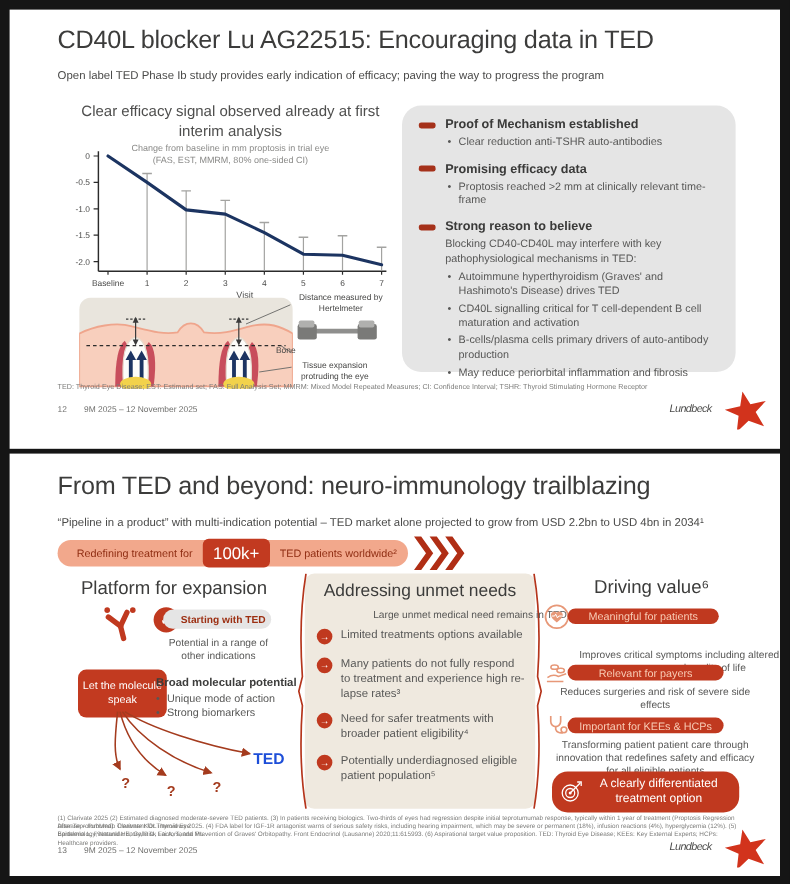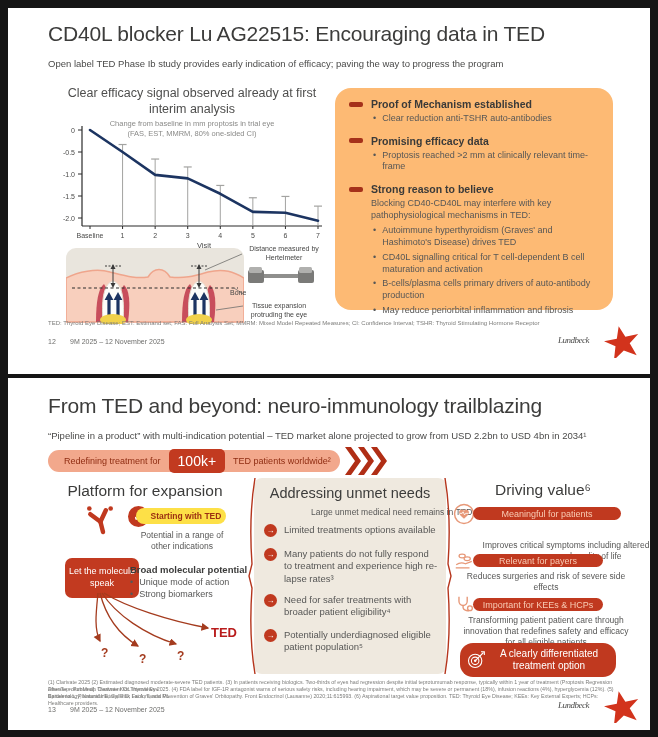--- a/index.html
+++ b/index.html
@@ -7,49 +7,49 @@
        font-family:"Liberation Sans","DejaVu Sans",sans-serif;-webkit-font-smoothing:antialiased;}
   .slide{position:absolute;left:8px;width:642px;background:#ffffff;overflow:hidden;}
   #slide1{top:8px;height:366px;}
   #slide2{top:378px;height:352px;}
   .abs{position:absolute;}
   .slide-title{font-size:21px;color:#3c3c3b;letter-spacing:-0.2px;}
   .slide-sub{font-size:9.5px;color:#4a4a49;}
   
   .chart-title{font-size:12.5px;color:#4e4e4d;text-align:center;line-height:1.25;}
   .chart-caption{font-size:7.5px;color:#8a8a88;text-align:center;line-height:1.3;}
-  .beige-box{background:#fdba74;border-radius:16px;}
+  .beige-box{background:#e5e5e5;border-radius:16px;}
   .sec{margin:0 0 4px 0;}
   .sec-head{display:flex;align-items:center;gap:8px;margin:10px 16px 3px 14px;}
   .dash{width:14px;height:5px;border-radius:2px;background:#a5311a;flex:0 0 auto;}
   .sec-title{font-size:10.5px;font-weight:bold;color:#3a3a39;}
   .sec-intro{font-size:9px;color:#575756;margin:2px 16px 4px 36px;line-height:1.3;}
   .b-row{display:flex;gap:6px;margin:2px 16px 3px 38px;}
   .b-dot{color:#575756;font-size:9px;line-height:1.3;}
   .b-txt{font-size:9px;color:#575756;line-height:1.3;}
   .tiny-note{font-size:6px;color:#7c7c7a;line-height:1.35;}
   .footer-num{font-size:7px;color:#6e6e6c;}
-  .logo-sig{font-family:Liberation Serif, serif;font-style:italic;font-size:9px;color:#4c4c4b;letter-spacing:-0.5px;}
+  .logo-sig{font-family:Liberation Sans, sans-serif;font-style:italic;font-size:9px;color:#4c4c4b;letter-spacing:-0.5px;}
   
   .pill{position:absolute;height:22px;background:#f2a88c;border-radius:12px;display:flex;align-items:center;}
   .pill-txt{font-size:9px;color:#8f2d12;white-space:nowrap;}
   .hl-box{background:#c23a20;color:#ffffff;font-size:14px;border-radius:5px;
           padding:5px 9px;margin:0 8px;white-space:nowrap;line-height:1;}
   .col-head{font-size:15.5px;color:#3c3c3b;text-align:center;}
   .mol-label{font-size:8px;color:#3f3f3e;text-align:center;line-height:1.25;}
   .speak-box{background:#c23a20;border-radius:7px;color:#fff;font-size:9px;text-align:center;
              display:flex;align-items:center;justify-content:center;line-height:1.3;padding:2px;}
   .check-circle{background:#c0391f;border-radius:50%;color:#fff;display:flex;align-items:center;
                 justify-content:center;font-size:13px;border:2px solid #fff;}
-  .start-pill{background:#fde047;border-radius:9px;display:flex;align-items:center;justify-content:center;
+  .start-pill{background:#e5e5e5;border-radius:9px;display:flex;align-items:center;justify-content:center;
               font-size:8.5px;font-weight:bold;color:#9c2f12;text-align:right;}
   .gray-center{font-size:8.5px;color:#575756;text-align:center;line-height:1.3;}
   .broad-title{font-size:9.5px;font-weight:bold;color:#3c3c3b;}
   .q-mark{font-size:12px;font-weight:bold;color:#a43b1e;}
-  .ted-label{font-size:13px;font-weight:bold;color:#b91c1c;}
+  .ted-label{font-size:13px;font-weight:bold;color:#1d4ed8;}
   .needs-box{background:#efe9df;border-radius:8px;}
   .needs-head{font-size:14.5px;color:#3c3c3b;text-align:center;}
   .needs-intro{font-size:8.5px;color:#575756;padding-left:45px;}
   .arrow-dot{background:#c0391f;border-radius:50%;color:#fff;display:flex;align-items:center;
              justify-content:center;font-size:8px;width:13px;height:13px;flex:0 0 auto;}
   .needs-item{font-size:9.5px;color:#575756;line-height:1.3;}
   .val-banner{position:absolute;height:13px;background:#c0391f;border-radius:7px;display:flex;
               align-items:center;justify-content:center;font-size:9px;color:#f8cbb4;}
   .val-desc{position:absolute;font-size:8.5px;color:#575756;text-align:center;line-height:1.3;}
   .val-icon{position:absolute;width:22px;height:22px;}
@@ -306,21 +306,21 @@
     <span class="arrow-dot">→</span>
     <span class="needs-item">Potentially underdiagnosed eligible patient population⁵</span>
   </div>
 
   <div class="abs col-head" style="left:450px;top:103px;width:170px;">Driving value⁶</div>
   <svg class="val-icon" style="left:445px;top:125px;" viewBox="0 0 24 24">
     <circle cx="12" cy="12" r="10.3" fill="none" stroke="#e79878" stroke-width="1.6"></circle>
     <path d="M12 17.2c-3-2.4-5.4-4.4-5.4-7a3 3 0 0 1 5.4-1.8 3 3 0 0 1 5.4 1.8c0 2.6-2.4 4.6-5.4 7z" fill="#e79878"></path>
     <polyline points="7.4,11.3 10,11.3 11,9.6 12.6,13 13.8,11.3 16.6,11.3" stroke="#ffffff" stroke-width="0.9" fill="none"></polyline>
   </svg>
-  <div class="val-banner" style="left:465px;top:129px;width:148px;">Meaningful for patients</div>
+  <div class="val-banner" style="left:465px;top:129px;width:126px;">Meaningful for patients</div>
   <div class="val-desc" style="left:472px;top:146px;width:172px;margin-top:16px;">Improves critical symptoms including altered appearance and quality of life</div>
 
   <svg class="val-icon" style="left:445px;top:172px;" viewBox="0 0 24 24">
     <g stroke="#e79878" stroke-width="1.4" fill="none">
       <ellipse cx="10" cy="6.5" rx="3.4" ry="2"></ellipse>
       <ellipse cx="15.5" cy="9.5" rx="3.4" ry="2"></ellipse>
       <path d="M3.5 16c3.5-2.5 7-2.5 10-1l7-2.5"></path>
       <path d="M3 19.5h15"></path>
     </g>
   </svg>

